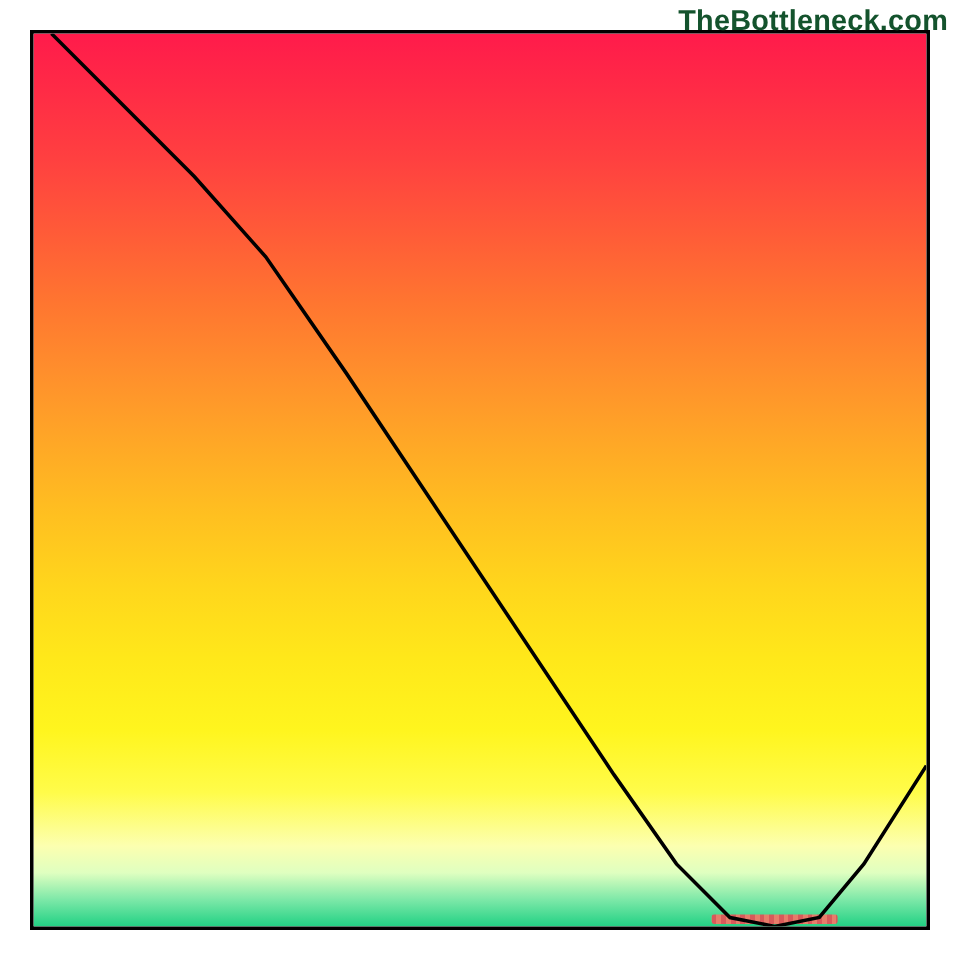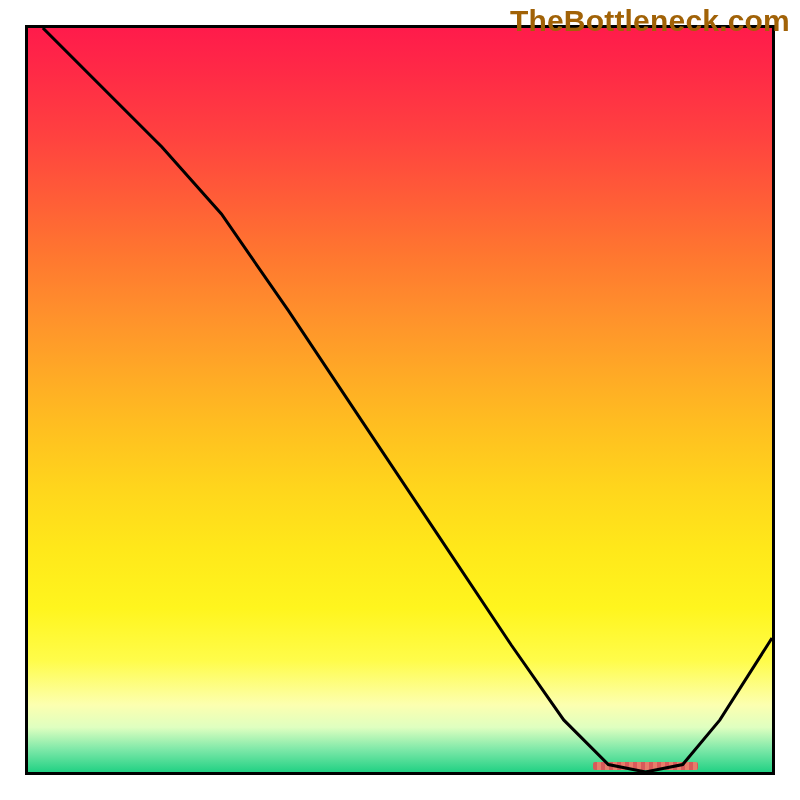--- a/index.html
+++ b/index.html
@@ -13,23 +13,23 @@
   }
   .wrap {
     position: relative;
     width: 800px;
     height: 800px;
   }
   .watermark {
     position: absolute;
     top: 4px;
     right: 10px;
-    font-size: 30px;
+    font-size: 24px;
     font-weight: 600;
-    color: #a16207;
+    color: #14532d;
     letter-spacing: 0.2px;
     z-index: 30;
     text-align: center;
   }
   .plot {
     position: absolute;
     left: 25px;
     top: 25px;
     width: 750px;
     height: 750px;

